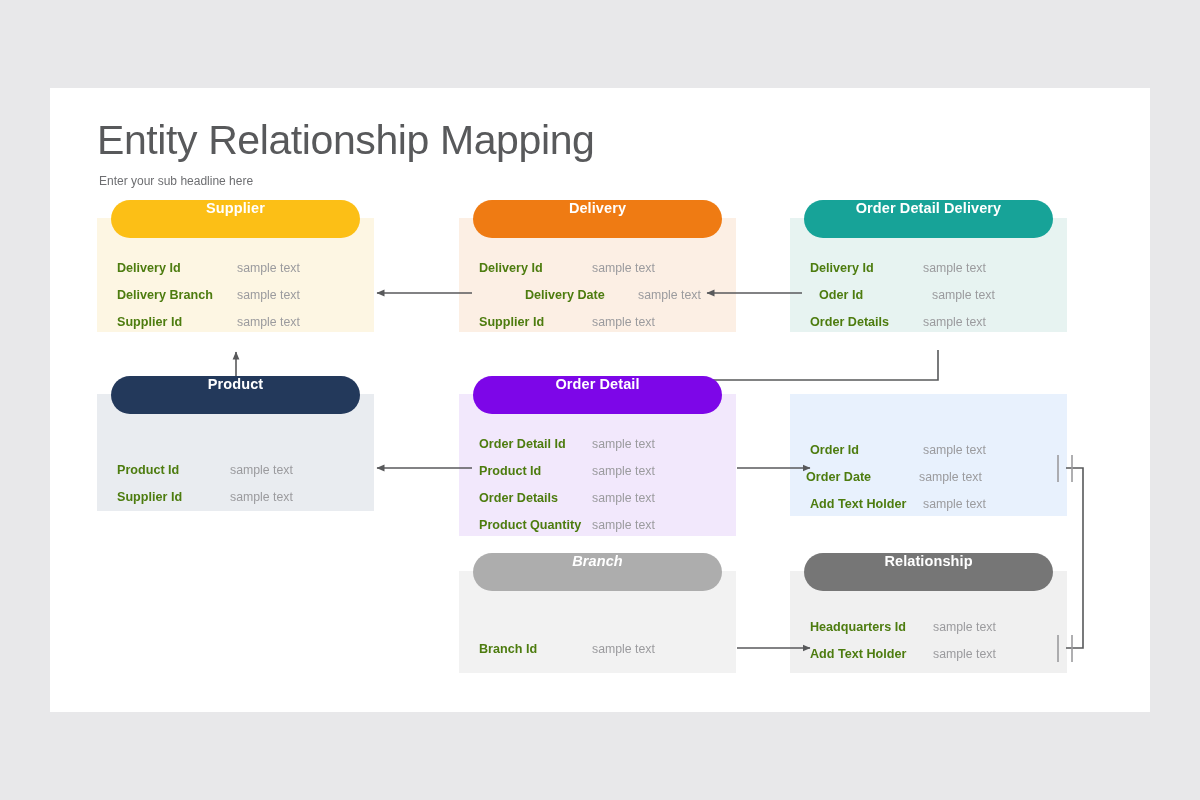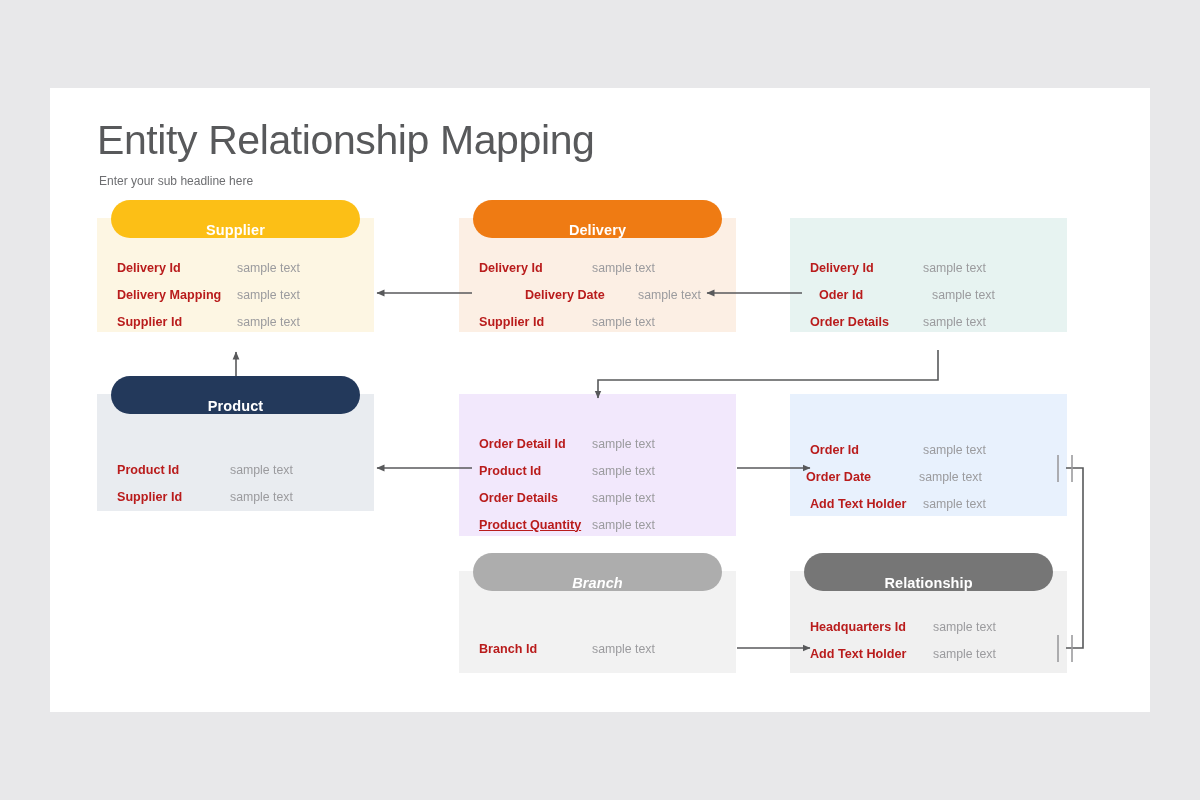--- a/index.html
+++ b/index.html
@@ -53,21 +53,21 @@
     box-sizing: border-box;
   }
   .entity-header {
     position: absolute;
     left: 14px;
     top: 0;
     right: 14px;
     height: 38px;
     border-radius: 19px;
     display: flex;
-    align-items: flex-end;
+    align-items: flex-start;
     justify-content: center;
     color: #ffffff;
     font-size: 14.5px;
     font-weight: bold;
     letter-spacing: 0.1px;
     z-index: 3;
   }
   .entity-rows {
     position: absolute;
     left: 0;
@@ -75,21 +75,21 @@
     z-index: 4;
   }
   .row {
     display: flex;
     align-items: center;
     height: 27px;
   }
   .row-key {
     font-size: 12.6px;
     font-weight: bold;
-    color: #b91c1c;
+    color: #4d7c0f;
     white-space: nowrap;
   }
   .row-val {
     font-size: 12.3px;
     font-weight: 400;
     color: #9b9b9e;
     white-space: nowrap;
   }
 
   
@@ -159,21 +159,21 @@
     <div class="entity-body" style="height:114px; background:#fdf6e3;"></div>
     <div class="entity-header" style="background:#fcbf16;">
       <span>Supplier</span>
     </div>
     <div class="entity-rows" style="top:54px;">
       <div class="row">
         <span class="row-key" style="width:120px; margin-left:20px;">Delivery Id</span>
         <span class="row-val">sample text</span>
       </div>
       <div class="row">
-        <span class="row-key" style="width:120px; margin-left:20px;">Delivery Mapping</span>
+        <span class="row-key" style="width:120px; margin-left:20px;">Delivery Branch</span>
         <span class="row-val">sample text</span>
       </div>
       <div class="row">
         <span class="row-key" style="width:120px; margin-left:20px;">Supplier Id</span>
         <span class="row-val">sample text</span>
       </div>
     </div>
   </div>
 
   <div class="entity" style="left:409px; top:112px; width:277px; height:132px;">
@@ -192,20 +192,23 @@
       </div>
       <div class="row">
         <span class="row-key" style="width:113px; margin-left:20px;">Supplier Id</span>
         <span class="row-val">sample text</span>
       </div>
     </div>
   </div>
 
   <div class="entity" style="left:740px; top:112px; width:277px; height:132px;">
     <div class="entity-body" style="height:114px; background:#e7f3f1;"></div>
+    <div class="entity-header" style="background:#17a398;">
+      <span>Order Detail Delivery</span>
+    </div>
     <div class="entity-rows" style="top:54px;">
       <div class="row">
         <span class="row-key" style="width:113px; margin-left:20px;">Delivery Id</span>
         <span class="row-val">sample text</span>
       </div>
       <div class="row">
         <span class="row-key" style="width:113px; margin-left:29px;">Oder Id</span>
         <span class="row-val">sample text</span>
       </div>
       <div class="row">
@@ -227,35 +230,38 @@
       </div>
       <div class="row">
         <span class="row-key" style="width:113px; margin-left:20px;">Supplier Id</span>
         <span class="row-val">sample text</span>
       </div>
     </div>
   </div>
 
   <div class="entity" style="left:409px; top:288px; width:277px; height:160px;">
     <div class="entity-body" style="height:142px; background:#f2e8fc;"></div>
+    <div class="entity-header" style="background:#7d06e8;">
+      <span>Order Detail</span>
+    </div>
     <div class="entity-rows" style="top:54px;">
       <div class="row">
         <span class="row-key" style="width:113px; margin-left:20px;">Order Detail Id</span>
         <span class="row-val">sample text</span>
       </div>
       <div class="row">
         <span class="row-key" style="width:113px; margin-left:20px;">Product Id</span>
         <span class="row-val">sample text</span>
       </div>
       <div class="row">
         <span class="row-key" style="width:113px; margin-left:20px;">Order Details</span>
         <span class="row-val">sample text</span>
       </div>
       <div class="row">
-        <span class="row-key" style="width:113px; margin-left:20px;text-decoration:underline;">Product Quantity</span>
+        <span class="row-key" style="width:113px; margin-left:20px;">Product Quantity</span>
         <span class="row-val">sample text</span>
       </div>
     </div>
   </div>
 
   <div class="entity" style="left:740px; top:288px; width:277px; height:140px;">
     <div class="entity-body" style="height:122px; background:#e8f1fd;"></div>
     <div class="entity-rows" style="top:60px;">
       <div class="row">
         <span class="row-key" style="width:113px; margin-left:20px;">Order Id</span>

